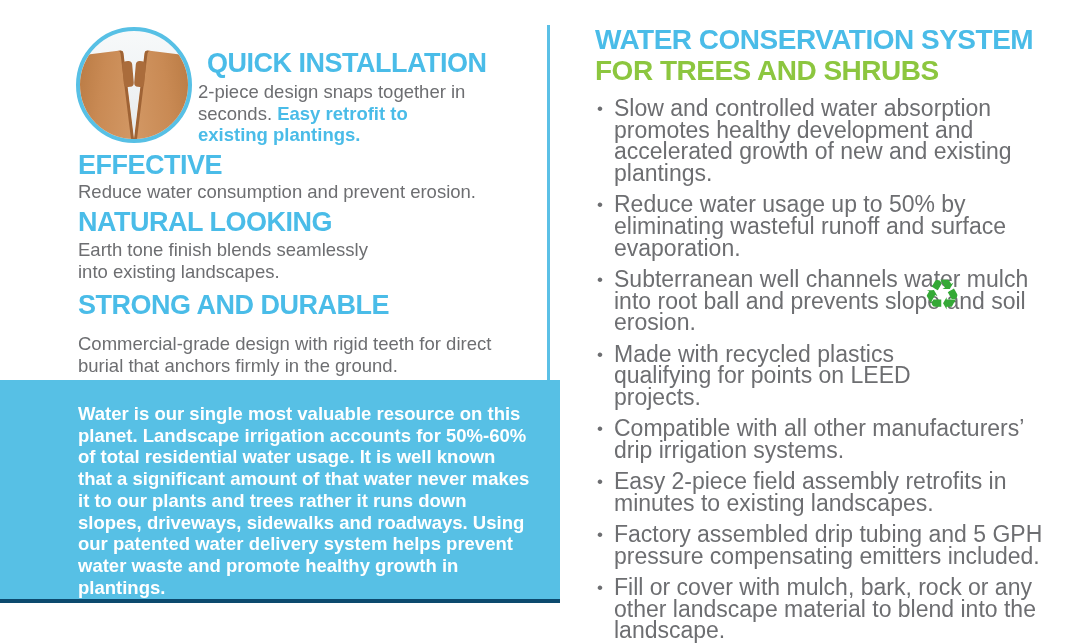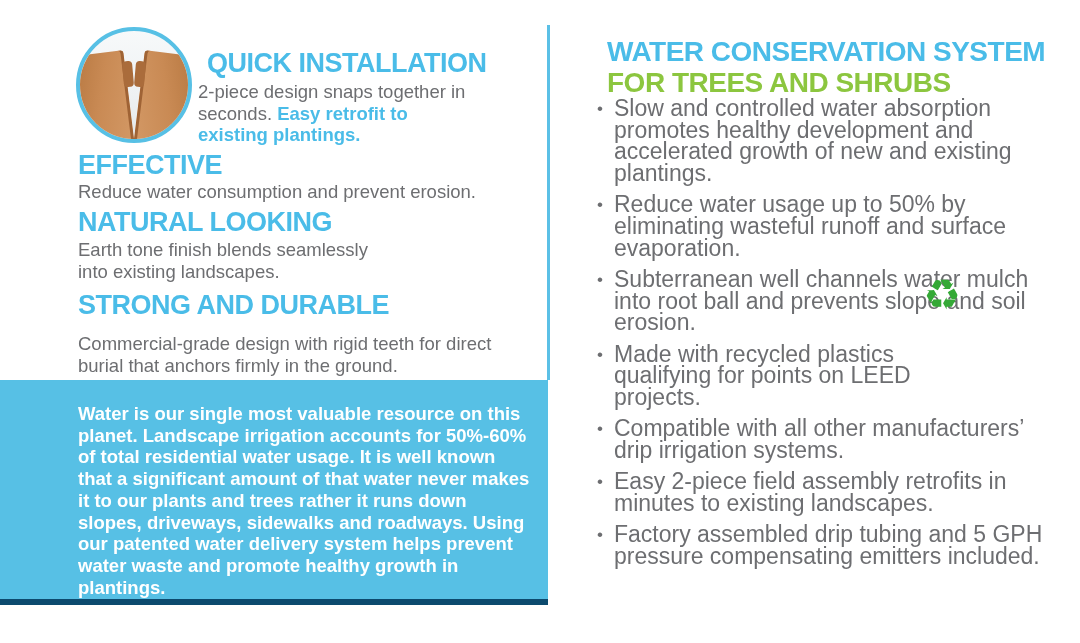--- a/index.html
+++ b/index.html
@@ -49,29 +49,29 @@
   .f2-desc{left:78px;top:239px;width:310px;}
   .f3-title{left:78px;top:290px;}
   .f3-desc{left:78px;top:321px;width:440px;margin-top:12px;}
 
   .divider{
     position:absolute;left:547px;top:25px;width:3px;height:355px;background:#5BC0E6;
   }
 
   .callout{
     position:absolute;left:0;top:380px;width:548px;height:219px;
-    background:#57C0E5;border-bottom:6px solid #0c4a6e;
+    background:#57C0E5;border-bottom:4px solid #0c4a6e;padding-left:12px;
   }
   .callout p{
     margin:0;position:absolute;left:78px;top:23px;width:452px;
     color:#ffffff;font-weight:bold;font-size:18.5px;line-height:21.7px;
   }
 
   
-  .r-title{position:absolute;left:595px;top:24px;margin:12px;line-height:31px;
+  .r-title{position:absolute;left:595px;top:24px;margin:0;line-height:31px;
     font-size:28px;font-weight:bold;letter-spacing:-0.5px;white-space:nowrap;}
   .r-title .t1{color:#4ABCE8;display:block;}
   .r-title .t2{color:#8CC63F;display:block;}
 
   ul.bullets{
     position:absolute;left:597px;top:98px;width:468px;margin:0;padding:0;list-style:none;
   }
   ul.bullets li{
     position:relative;padding-left:17px;margin-bottom:9.5px;
     color:#6D6E71;font-size:23px;line-height:21.7px;
@@ -123,17 +123,18 @@
     </h1>
 
   <ul class="bullets">
       <li>Slow and controlled water absorption promotes healthy development and accelerated growth of new and existing plantings.</li>
       <li>Reduce water usage up to 50% by eliminating wasteful runoff and surface evaporation.</li>
       <li>Subterranean well channels water mulch into root ball and prevents slope and soil erosion.</li>
       <li>Made with recycled plastics qualifying for points on LEED projects.</li>
       <li>Compatible with all other manufacturers’ drip irrigation systems.</li>
       <li>Easy 2-piece field assembly retrofits in minutes to existing landscapes.</li>
       <li>Factory assembled drip tubing and 5 GPH pressure compensating emitters included.</li>
+      <li>Fill or cover with mulch, bark, rock or any other landscape material to blend into the landscape.</li>
     </ul>
 
   <div class="recycle">♻</div>
 
 </div>
 
 </body></html>

